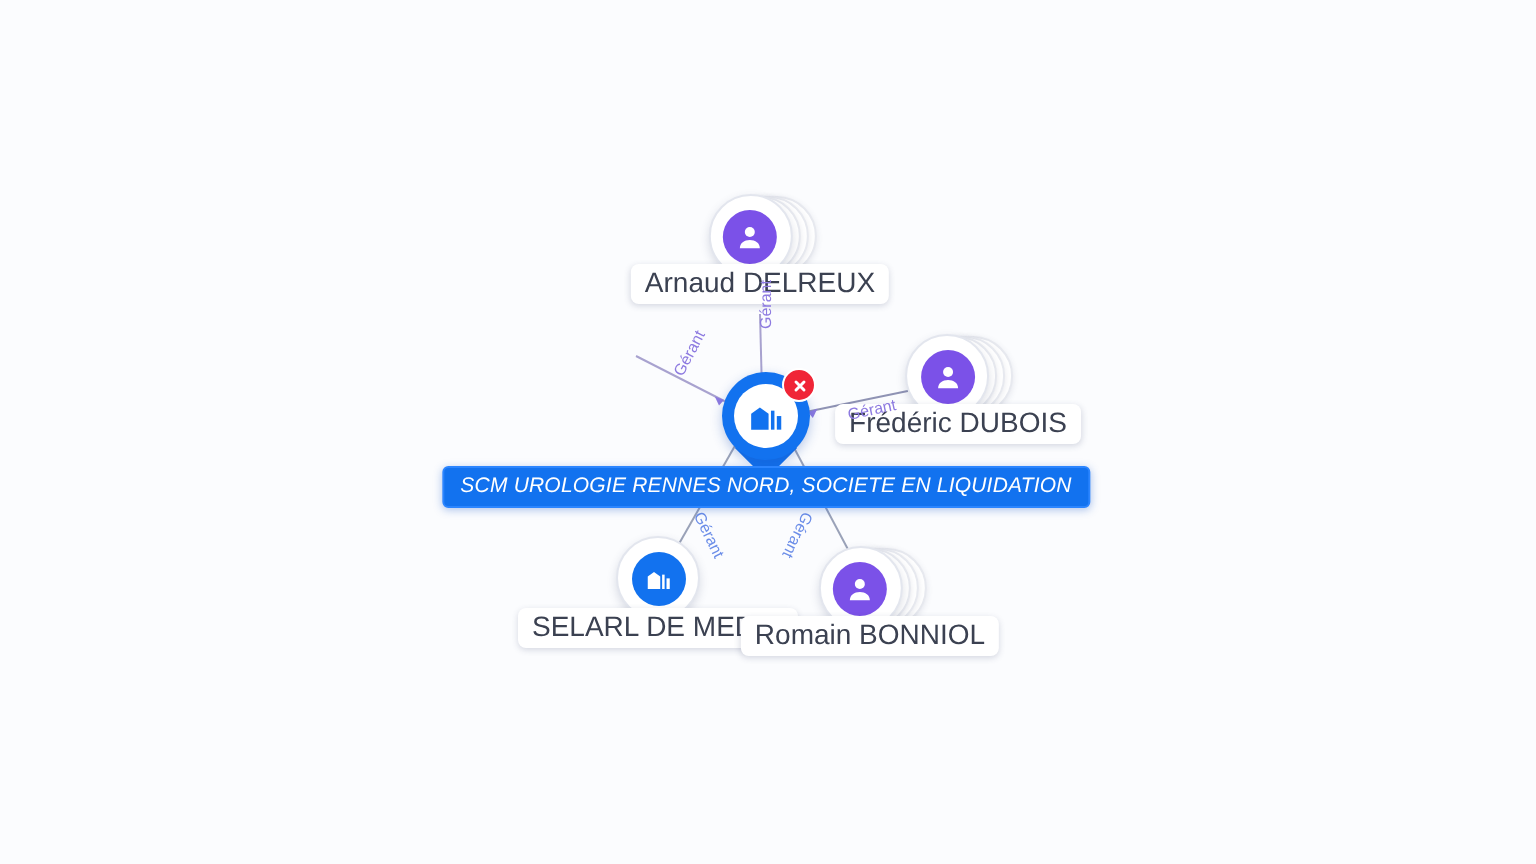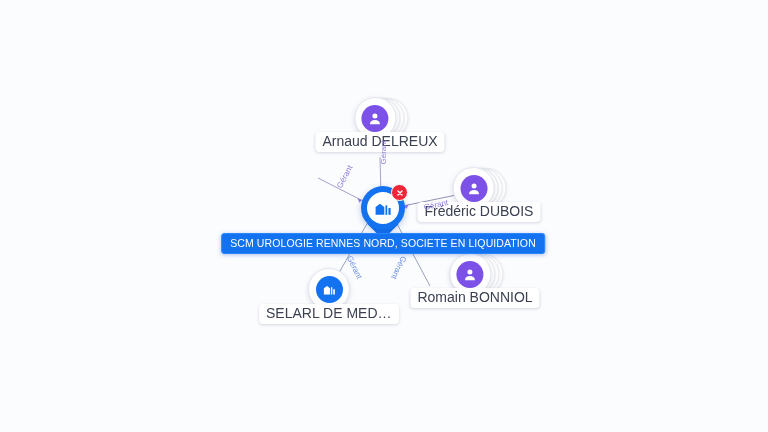--- a/index.html
+++ b/index.html
@@ -270,21 +270,21 @@
         <svg width="15" height="15" viewBox="0 0 24 24" fill="#ffffff">
           <path d="M3 20V10l5-3.6L13 10v10z"></path>
           <path d="M14.5 20V8.5h2V20z"></path>
           <path d="M18 20V11.5h2.6V20z"></path>
         </svg>
       </div>
     </div>
     <div class="node-label">SELARL DE MEDECIN DO...</div>
   </div>
 
-  <div class="node" style="left:435px; top:280px;margin-left:40px;">
+  <div class="node" style="left:435px; top:300px;">
     <div class="stack">
       <div class="sheet s3"></div>
       <div class="sheet s2"></div>
       <div class="sheet s1"></div>
       <div class="sheet s0">
         <div class="avatar-disc">
           <svg width="15" height="15" viewBox="0 0 24 24" fill="#ffffff">
             <circle cx="12" cy="8" r="4"></circle>
             <path d="M4 21c0-4.2 3.6-6.6 8-6.6s8 2.4 8 6.6z"></path>
           </svg>
@@ -304,15 +304,15 @@
         <path d="M18.2 20v-8.6H21V20z"></path>
       </svg>
     </div>
     <div class="badge-x">
       <svg width="8" height="8" viewBox="0 0 24 24" stroke="#ffffff" stroke-width="4.4" stroke-linecap="round" fill="none">
         <path d="M6 6 L18 18 M18 6 L6 18"></path>
       </svg>
     </div>
   </div>
 
-  <div id="center-title" style="left:383px; top:233px;">SCM UROLOGIE RENNES NORD, SOCIETE EN LIQUIDATION</div>
+  <div id="center-title" style="left:383px; top:233px;font-style:italic;">SCM UROLOGIE RENNES NORD, SOCIETE EN LIQUIDATION</div>
 
 </div>
 
 </body></html>

